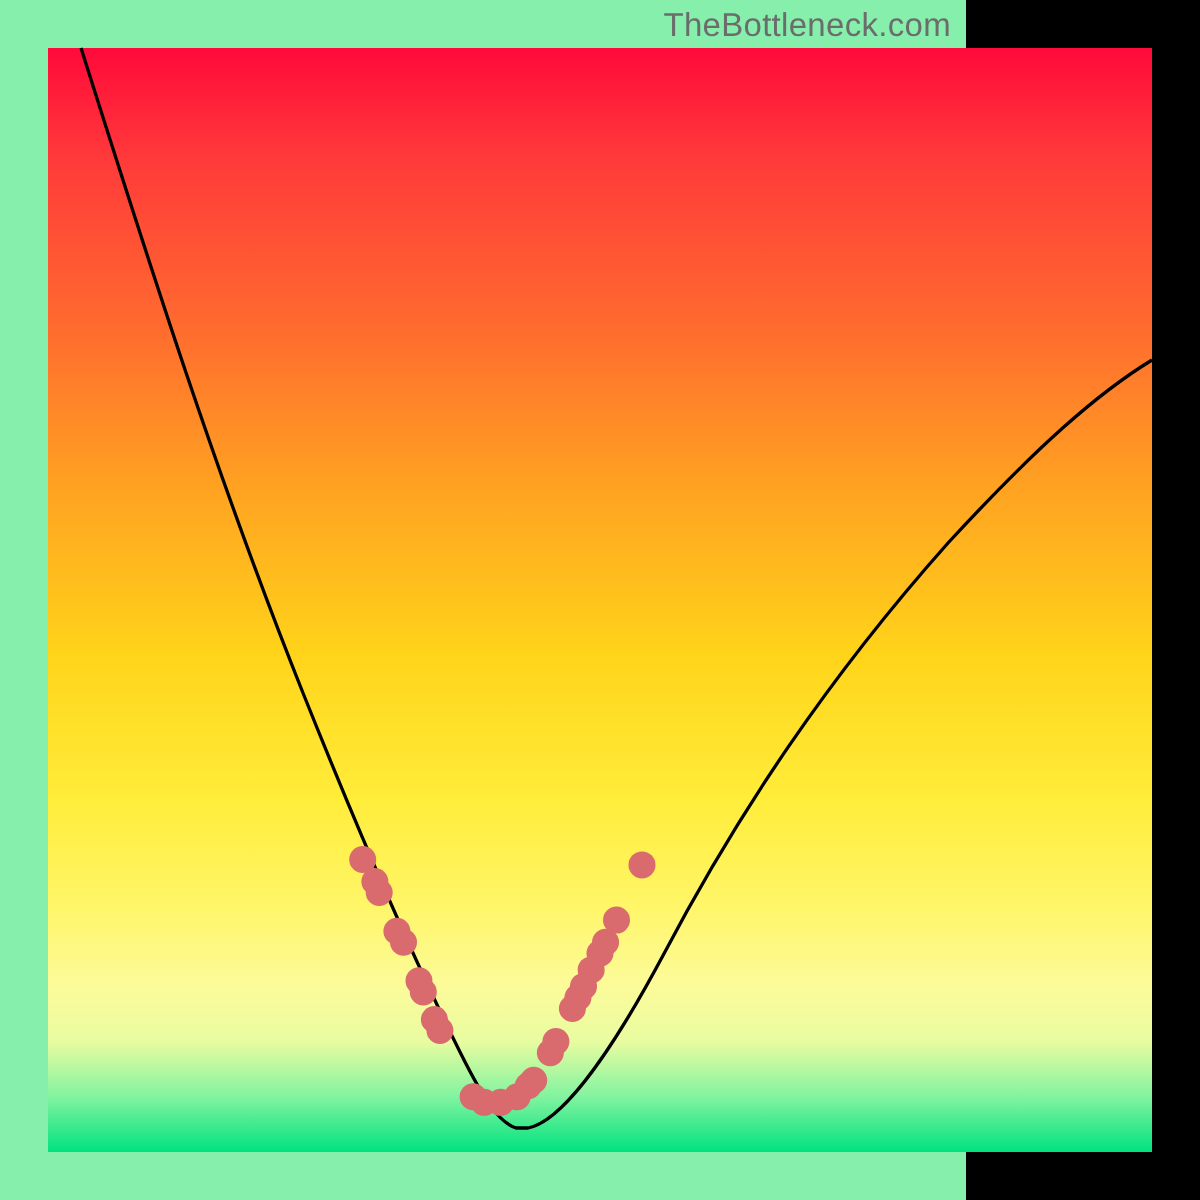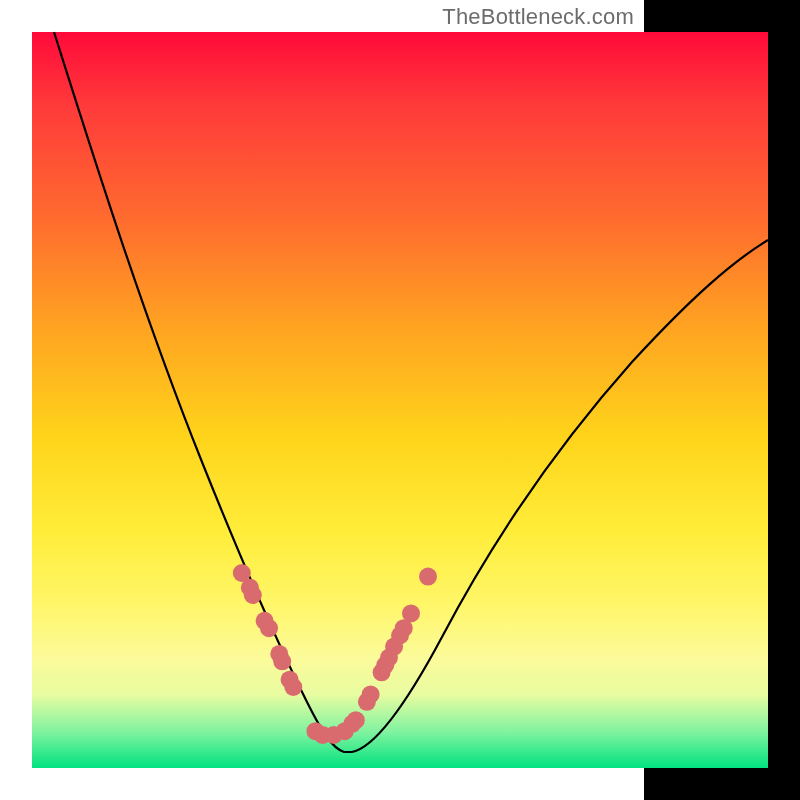--- a/index.html
+++ b/index.html
@@ -8,21 +8,21 @@
     width: 800px;
     height: 800px;
     background: #000;
     font-family: Arial, Helvetica, sans-serif;
     overflow: hidden;
   }
   .stage {
     position: relative;
     width: 644px;
     height: 800px;
-    background: #ffffff;
+    background: #86efac;
   }
   .plot {
     position: absolute;
     left: 32px;
     top: 32px;
     width: 736px;
     height: 736px;
     background: linear-gradient(to bottom,
       #ff0a3a 0%,
       #ff3a3a 10%,

